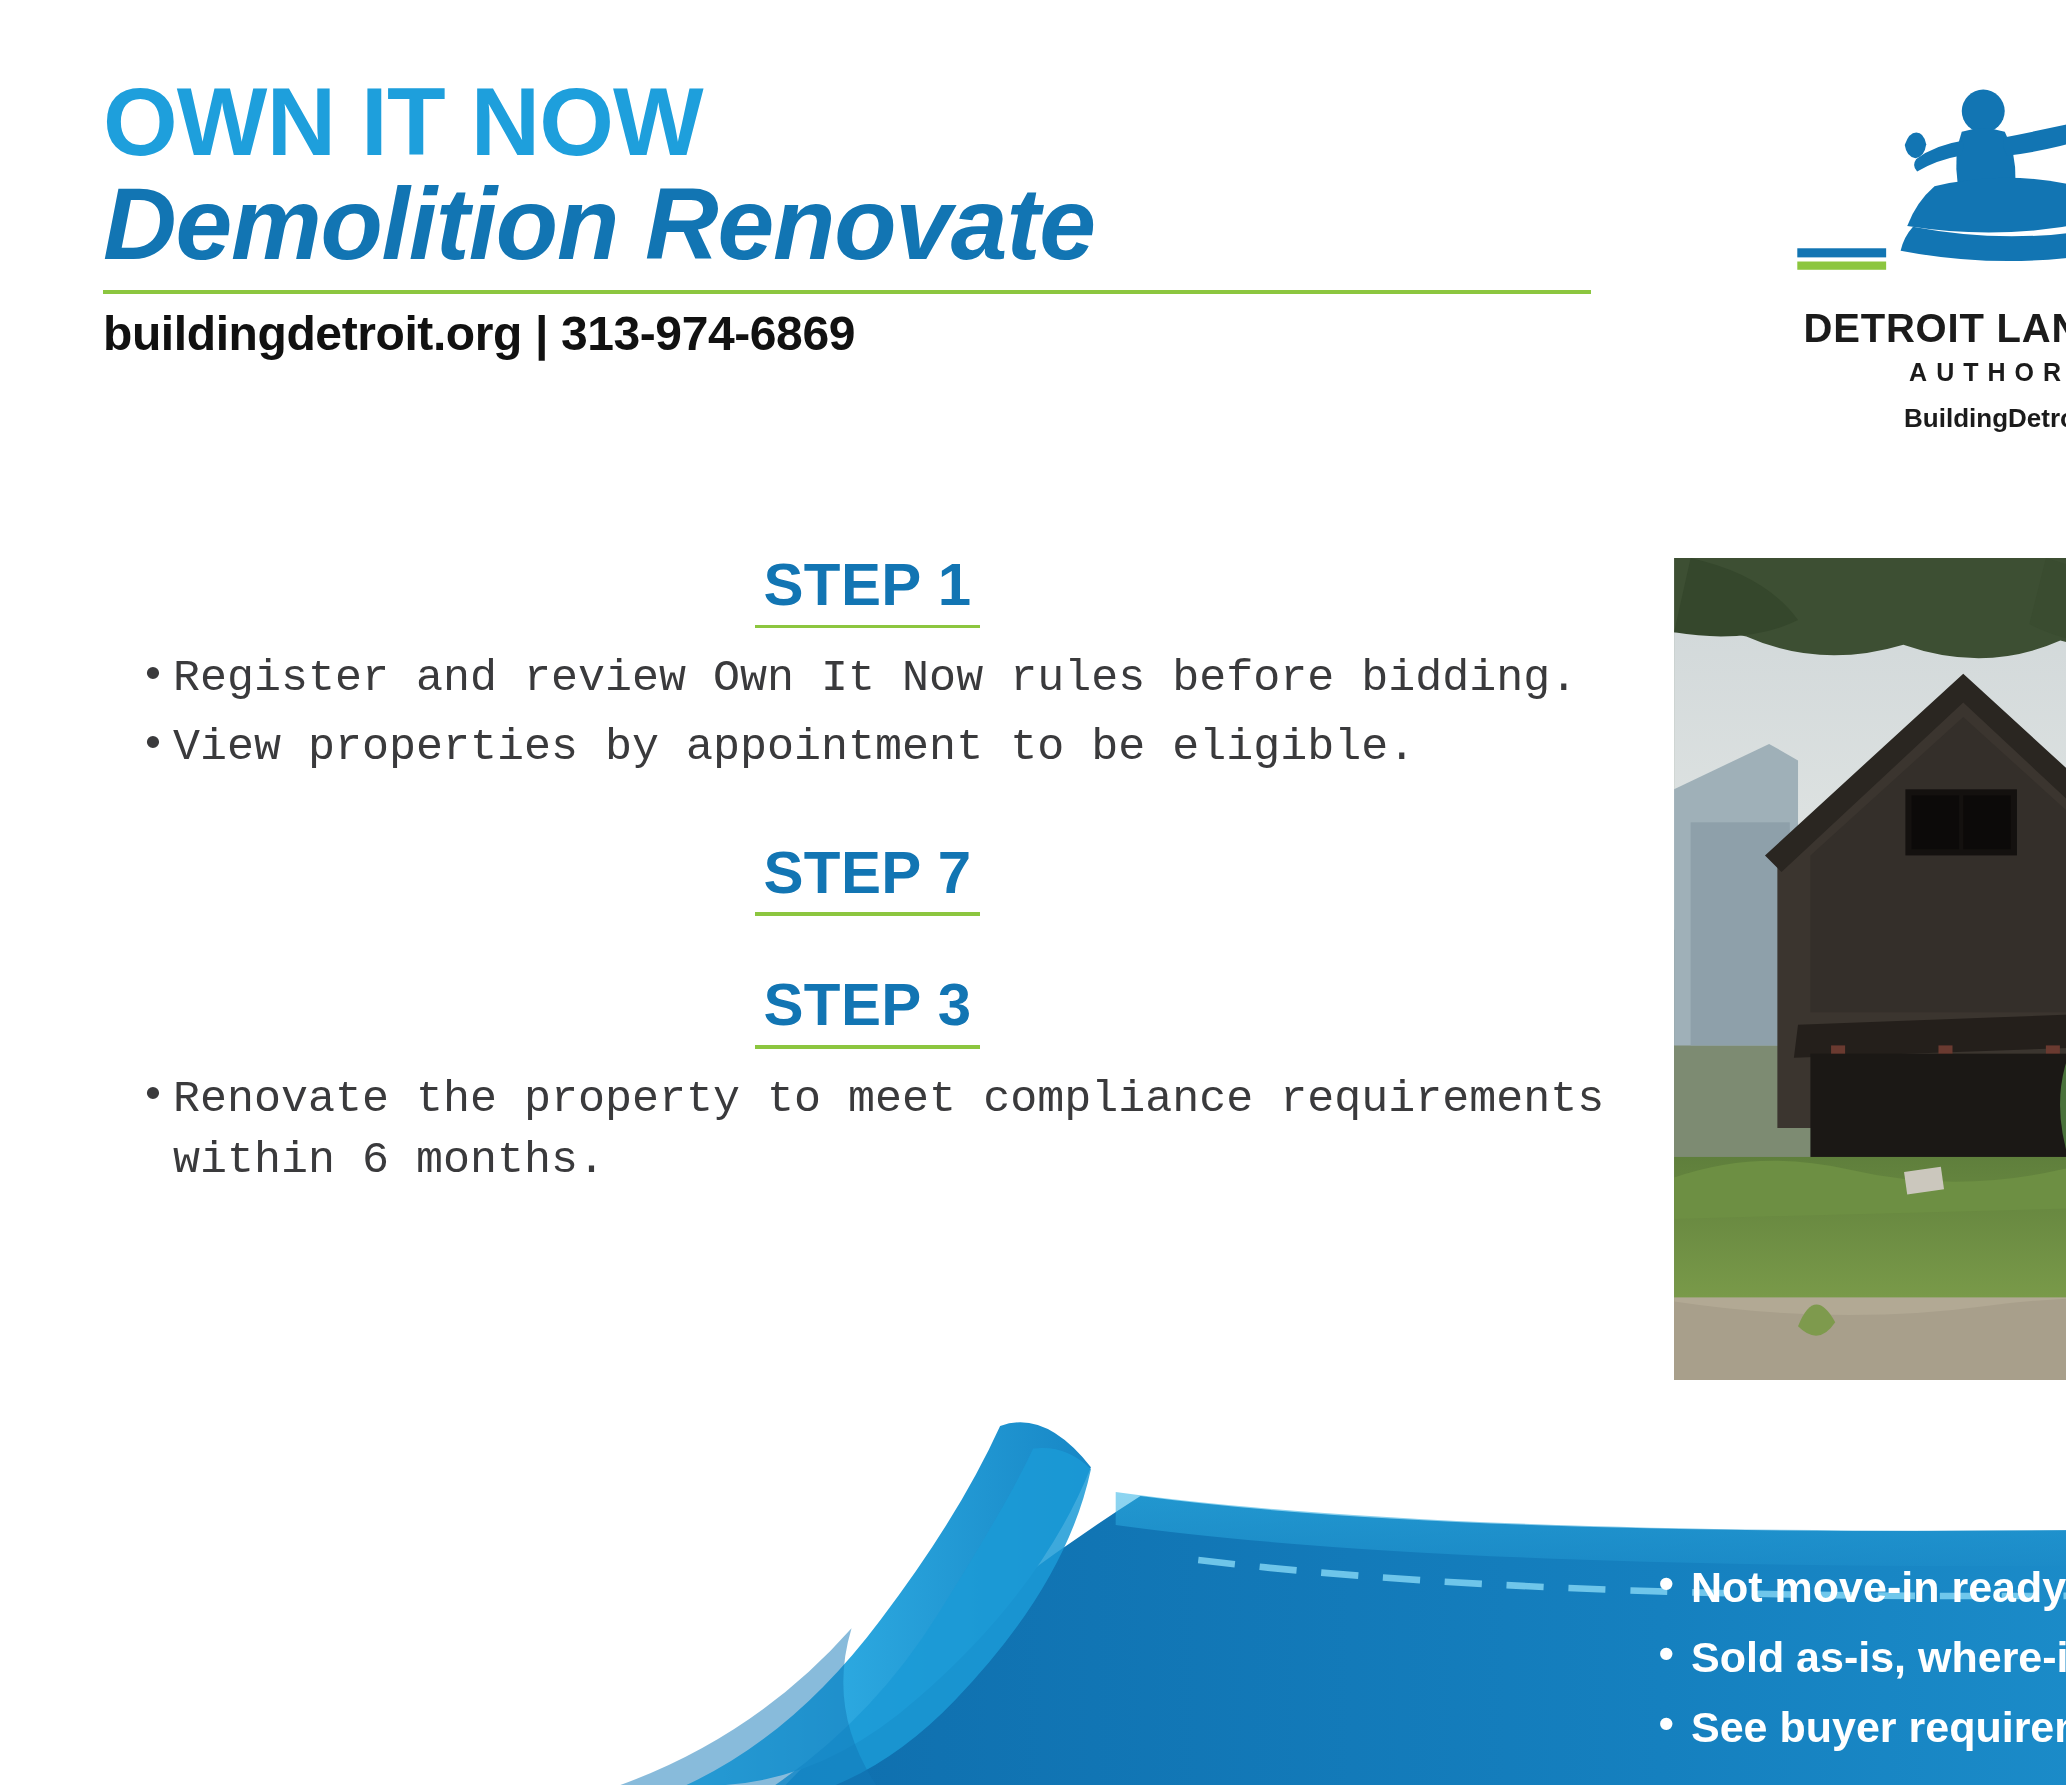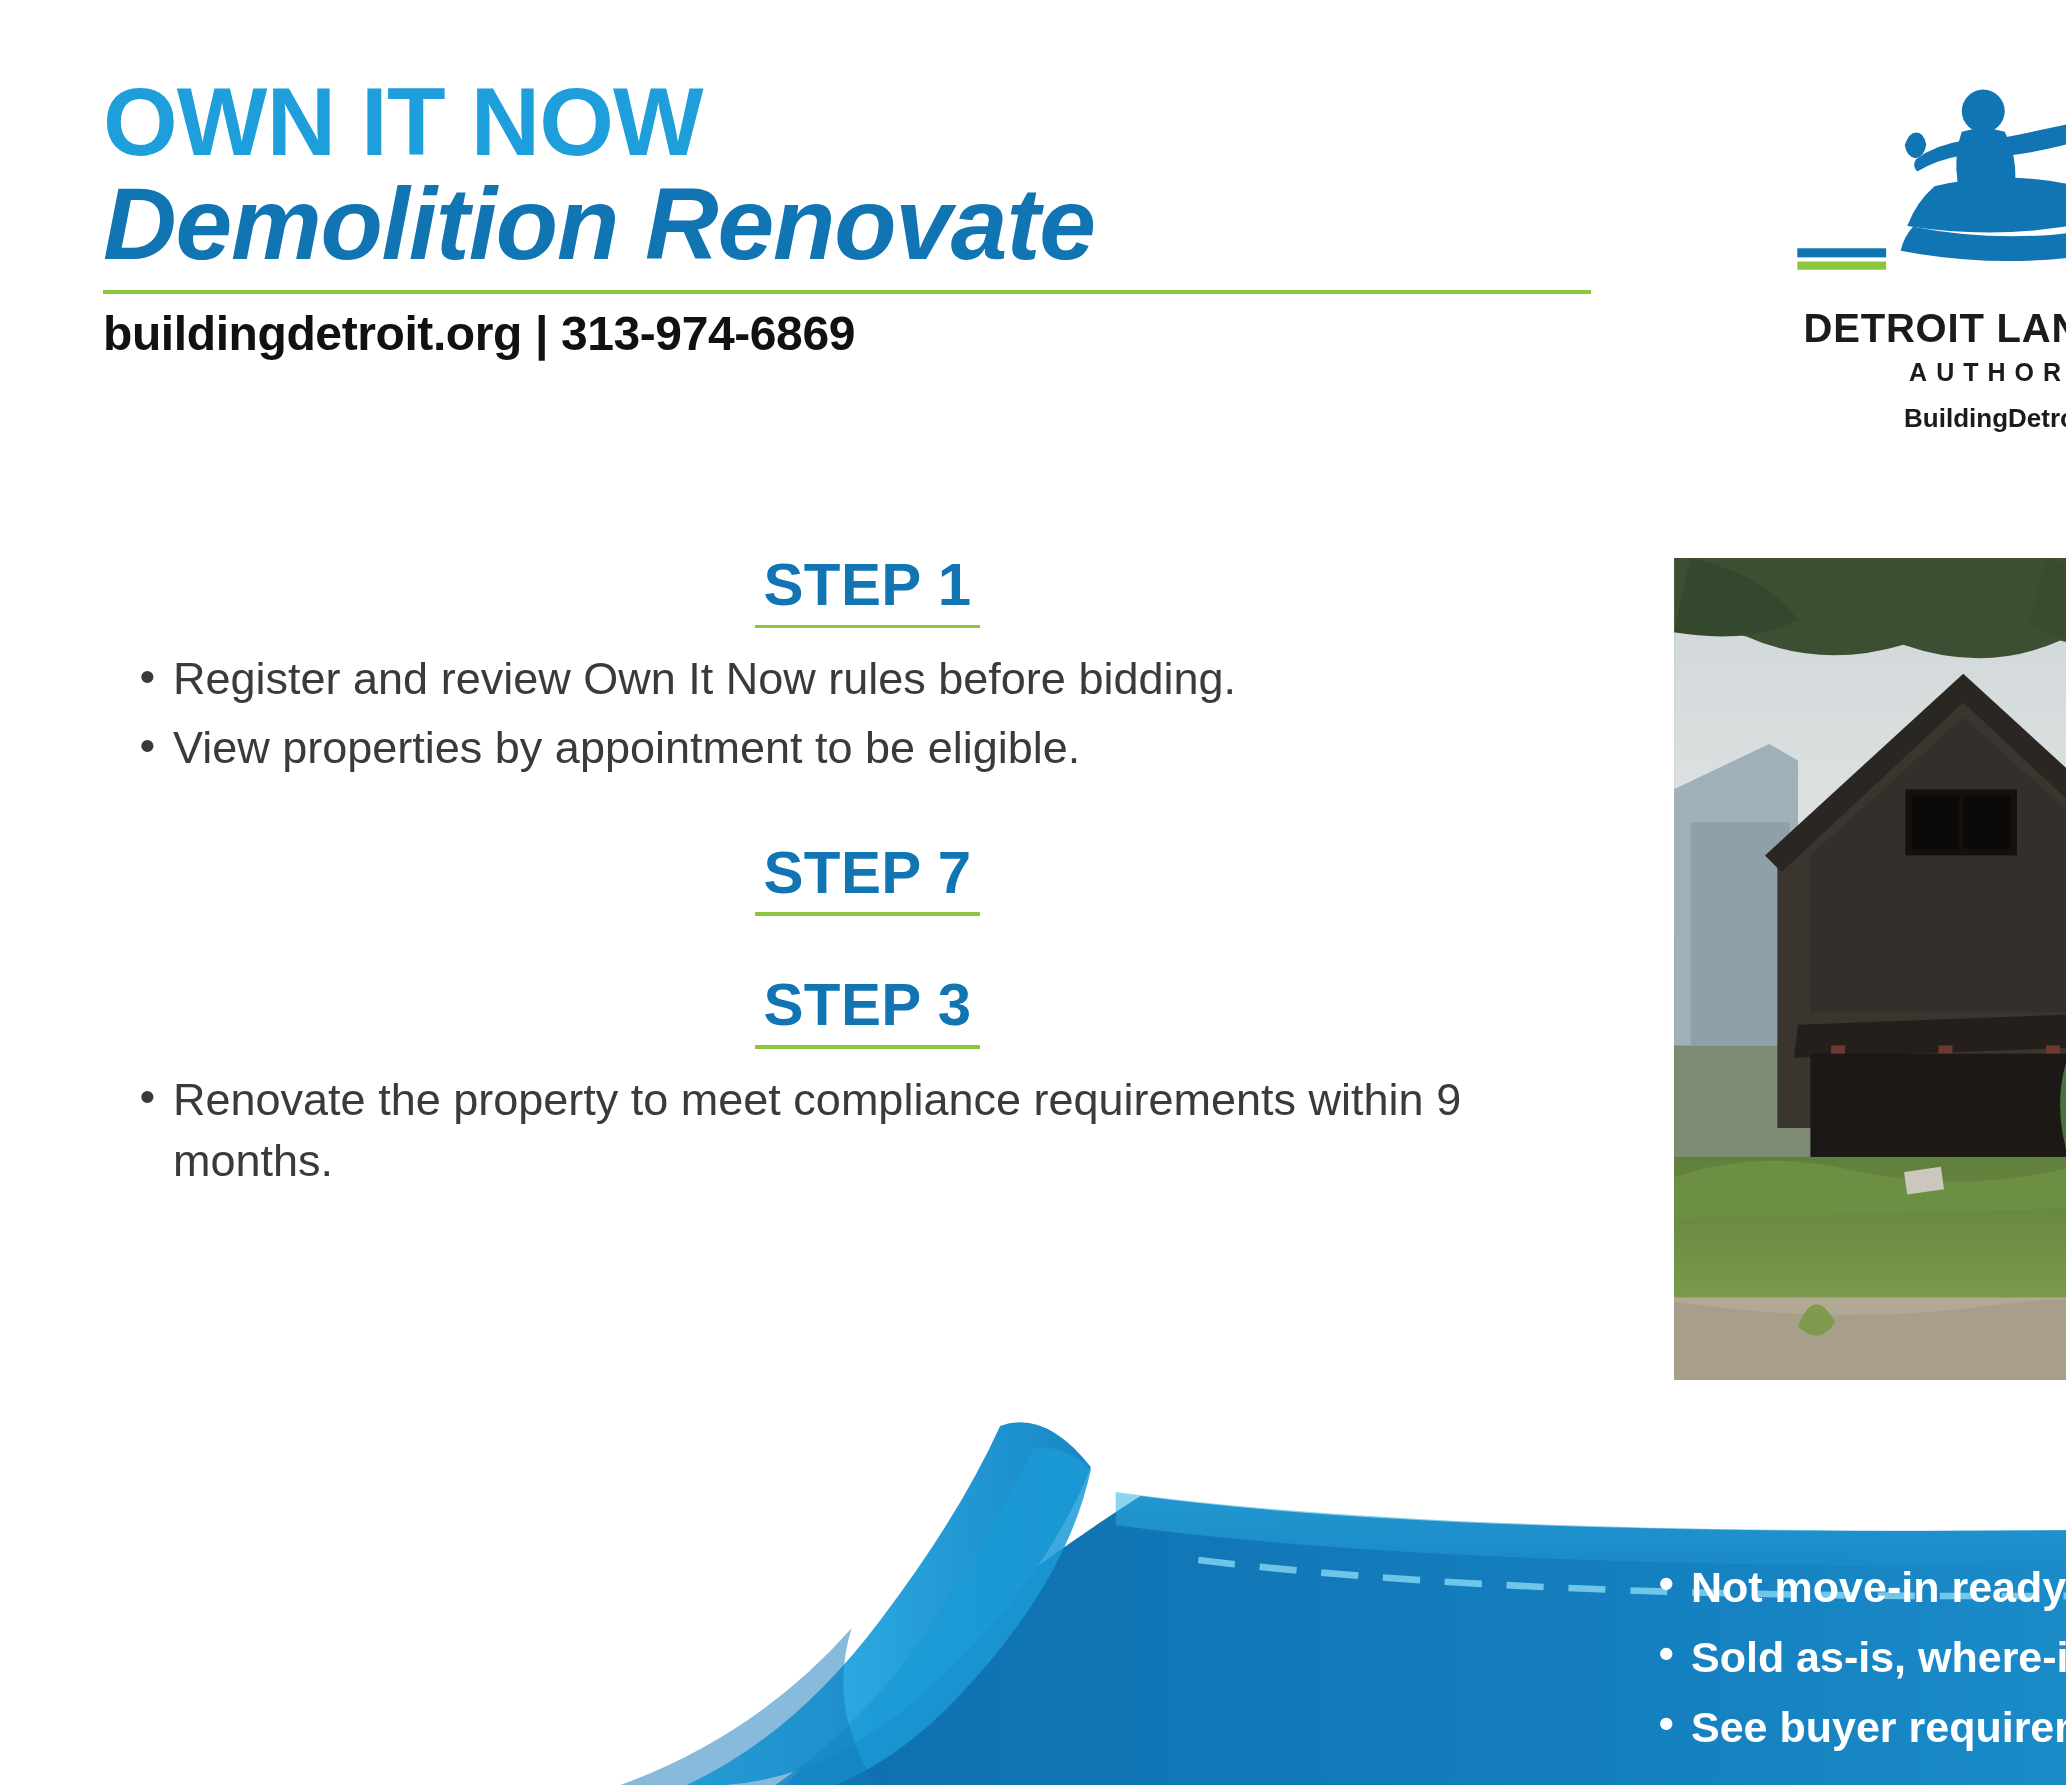--- a/index.html
+++ b/index.html
@@ -120,20 +120,21 @@
     margin: 20px 0 0 0;
     padding: 0 0 0 25px;
   }
   ul.bullets li {
     position: relative;
     font-size: 45px;
     line-height: 1.36;
     color: #3a3a3c;
     padding-left: 45px;
     margin-bottom: 7.4px;
+    font-family: Liberation Mono, monospace;
   }
   ul.bullets li:before {
     content: "\2022";
     position: absolute;
     left: 11.6px;
     top: -2.5px;
     font-size: 45px;
     color: #3a3a3c;
   }
 
@@ -267,21 +268,21 @@
   </div>
 
   <div class="gap-2"></div>
 
   <div class="step-block">
     <div class="step-head">
       <div class="step-title">STEP 3</div>
       <div class="step-underline"></div>
     </div>
     <ul class="bullets">
-      <li>Renovate the property to meet compliance requirements within 9 months.</li>
+      <li>Renovate the property to meet compliance requirements within 6 months.</li>
     </ul>
   </div>
 
 </div>
 
 <div class="photo">
   <svg viewBox="0 0 1515 1990" width="626" height="822" xmlns="http://www.w3.org/2000/svg">
     <defs>
       <linearGradient id="sky" x1="0" y1="0" x2="0" y2="1">
         <stop offset="0%" stop-color="#cfd6d8"></stop>

